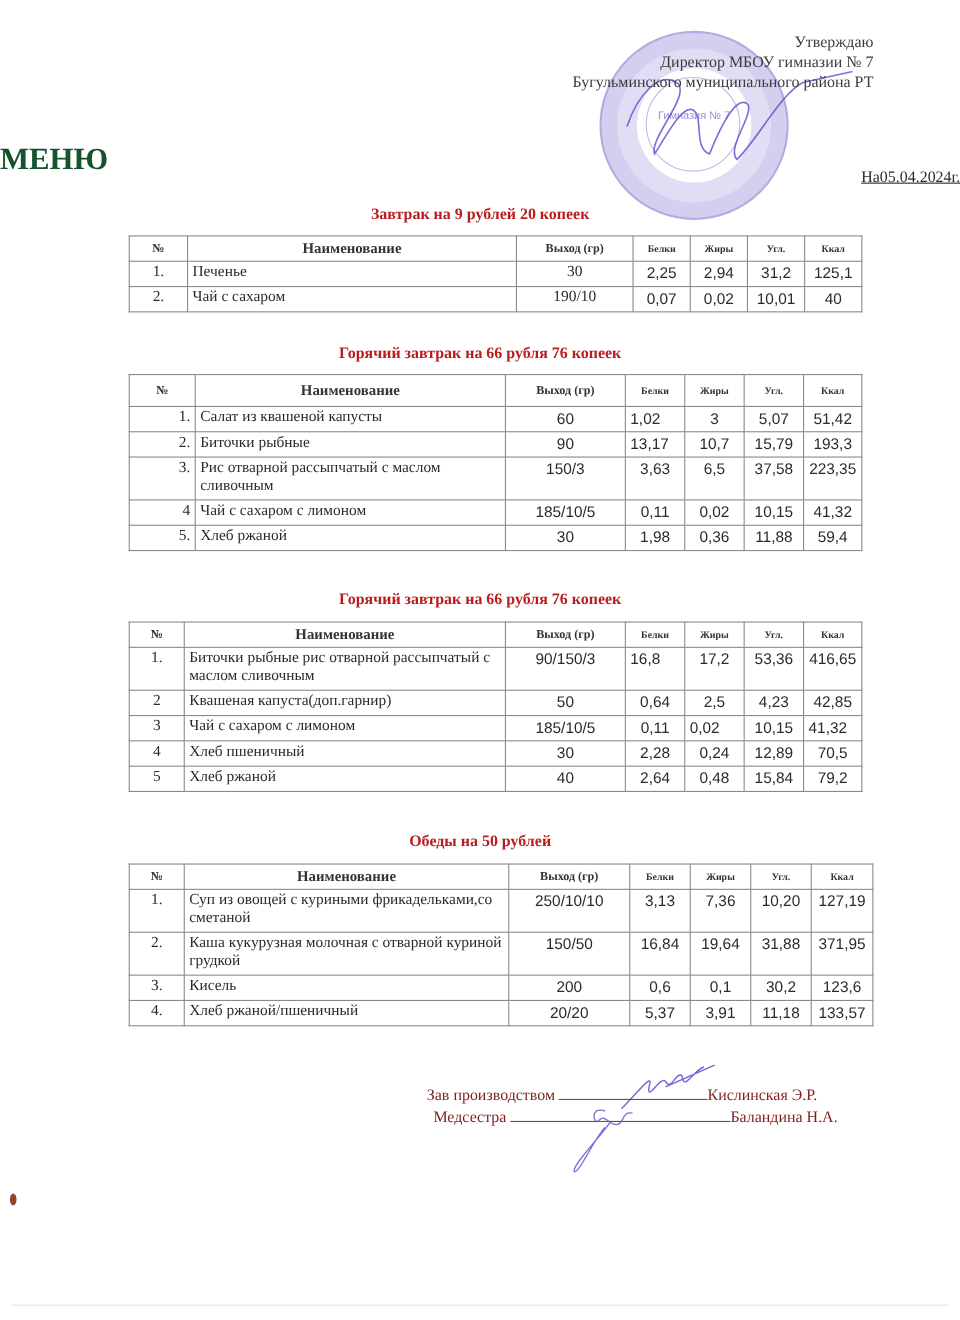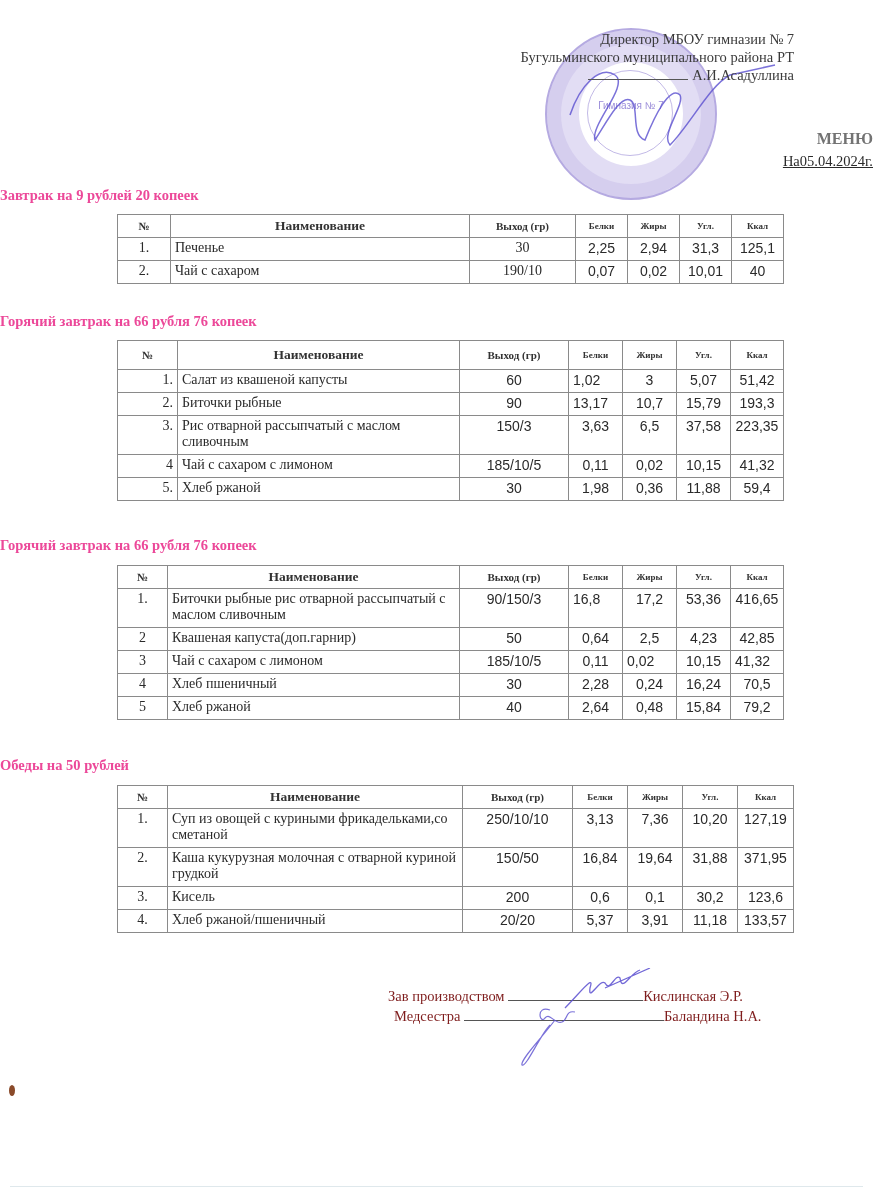--- a/index.html
+++ b/index.html
@@ -24,31 +24,31 @@
     .stamp-inner {
       position: absolute; left: 40px; top: 40px; width: 84px; height: 84px; border-radius: 50%;
       border: 1.5px solid rgba(120,100,200,0.45);
     }
     .stamp-text {
       position: absolute; left: 0; right: 0; top: 70px; text-align: center;
       font-family: "Liberation Sans", sans-serif; font-size: 10px; color: rgba(110,90,200,0.7);
     }
     .sig { position: absolute; pointer-events: none; }
     .title {
-      position: absolute; left: 0; right: 0; top: 130px; text-align: right;
-      font-weight: bold; font-size: 16px; color: #737373;
+      position: absolute; left: 0; right: 0; top: 130px; text-align: left;
+      font-weight: bold; font-size: 28px; color: #14532d;
     }
     .date {
       position: absolute; left: 0; right: 0; top: 153px; text-align: right;
       font-size: 14.5px;
     }
     .date span { text-decoration: underline; }
     .section-title {
-      position: absolute; left: 0; right: 0; 
-      font-weight: bold; font-size: 14.5px; color: #ec4899;
+      position: absolute; left: 0; right: 0; text-align: center;
+      font-weight: bold; font-size: 14.5px; color: #b91c1c;
     }
     table.menu {
       position: absolute; left: 117px; width: 666px; border-collapse: collapse;
       table-layout: fixed;
     }
     table.menu th, table.menu td {
       border: 1px solid #8a8a8a; padding: 0 4px; vertical-align: top;
     }
     table.menu th {
       font-family: "Liberation Serif", serif; font-weight: bold; font-size: 11px;
@@ -75,23 +75,23 @@
 <div class="stamp">
   <div class="stamp-inner"></div>
   <div class="stamp-text">Гимназия № 7</div>
 </div>
 
 <svg class="sig" style="left:560px;top:45px" width="220" height="110">
   <path d="M10 70 C 20 40, 40 20, 55 30 C 70 40, 30 80, 35 95 C 45 80, 60 50, 70 55 C 80 60, 70 90, 85 95 C 95 70, 110 40, 120 50 C 125 60, 100 90, 110 100 C 130 80, 150 40, 170 30 L 215 20" fill="none" stroke="#5a4fd0" stroke-width="1.5" opacity="0.8"></path>
 </svg>
 
 <div class="approve">
+  <span class="line">Утверждаю</span>
   <span class="line">Директор МБОУ гимназии № 7</span>
   <span class="line">Бугульминского муниципального района РТ</span>
-  <span class="line"><span class="sign-line"></span><span>А.И.Асадуллина</span></span>
 </div>
 
 <div class="title">МЕНЮ</div>
 <div class="date"><span>На05.04.2024г.</span></div>
 
 <div class="section-title" style="top:187px">Завтрак на 9 рублей 20 копеек</div>
 <table class="menu" style="top:214px">
   <colgroup>
       <col style="width:53px">
       <col style="width:299px">
@@ -110,21 +110,21 @@
     <th class="sm">Жиры</th>
     <th class="sm">Угл.</th>
     <th class="sm">Ккал</th>
   </tr>
   <tr>
     <td class="num">1.</td>
     <td class="name">Печенье</td>
     <td class="out serif">30</td>
     <td class="v">2,25</td>
     <td class="v">2,94</td>
-    <td class="v">31,3</td>
+    <td class="v">31,2</td>
     <td class="v">125,1</td>
   </tr>
   <tr>
     <td class="num">2.</td>
     <td class="name">Чай с сахаром</td>
     <td class="out serif">190/10</td>
     <td class="v">0,07</td>
     <td class="v">0,02</td>
     <td class="v">10,01</td>
     <td class="v">40</td>
@@ -248,21 +248,21 @@
     <td class="v left">0,02</td>
     <td class="v">10,15</td>
     <td class="v left">41,32</td>
   </tr>
   <tr>
     <td class="num">4</td>
     <td class="name">Хлеб пшеничный</td>
     <td class="out">30</td>
     <td class="v">2,28</td>
     <td class="v">0,24</td>
-    <td class="v">16,24</td>
+    <td class="v">12,89</td>
     <td class="v">70,5</td>
   </tr>
   <tr>
     <td class="num">5</td>
     <td class="name">Хлеб ржаной</td>
     <td class="out">40</td>
     <td class="v">2,64</td>
     <td class="v">0,48</td>
     <td class="v">15,84</td>
     <td class="v">79,2</td>

